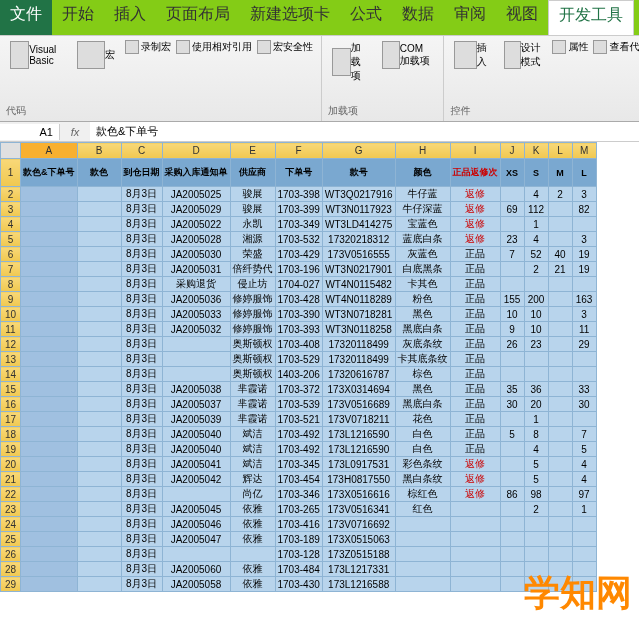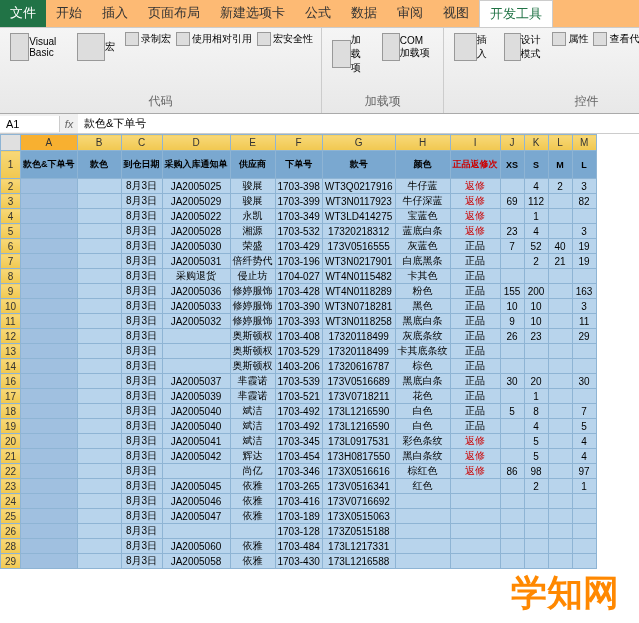--- a/index.html
+++ b/index.html
@@ -1,56 +1,56 @@
 <!DOCTYPE html>
 <html><head>
 <meta charset="utf-8">
 <style>
 * { box-sizing: border-box; margin: 0; padding: 0; font-family: "Microsoft YaHei", SimSun, sans-serif; }
 body { background: #fff; width: 639px; height: 623px; overflow: hidden; position: relative; }
 
 
-.ribbon-tabs { display: flex; background: #fdba74; border-bottom: 1px solid #ccc; height: 28px; font-size: 13px; }
+.ribbon-tabs { display: flex; background: #84cc16; border-bottom: 1px solid #ccc; height: 36px; font-size: 16px; }
 .ribbon-tab { padding: 4px 10px; cursor: pointer; color: #333; }
 .ribbon-tab.file { background: #217346; color: #fff; }
 .ribbon-tab.active { background: #fff; border: 1px solid #ccc; border-bottom: none; color: #217346; text-align: center; }
 
 
 .ribbon { background: linear-gradient(#f5f5f5, #e8e8e8); height: 86px; display: flex; border-bottom: 1px solid #aaa; font-size: 10px; }
 .ribbon-group { border-right: 1px solid #ccc; padding: 3px 6px; display: flex; flex-direction: column; justify-content: space-between; }
-.ribbon-group-label { text-align: center; color: #666; font-size: 12px; }
+.ribbon-group-label { text-align: left; color: #666; font-size: 10px; }
 .ribbon-items { display: flex; gap: 4px; align-items: flex-start; flex: 1; }
 .ribbon-btn { display: flex; flex-direction: row; align-items: center; padding: 2px 4px; cursor: pointer; }
 .ribbon-btn-sm { padding: 1px 2px; cursor: pointer; display: flex; align-items: center; gap: 2px; white-space: nowrap; }
 .ribbon-icon { width: 20px; height: 20px; background: #ddd; border: 1px solid #999; display: inline-block; }
 .ribbon-icon.lg { width: 28px; height: 28px; }
 .ribbon-col { display: flex; flex-direction: row; gap: 1px; }
 
 
 .formula-row { display: flex; height: 20px; border-bottom: 1px solid #ccc; font-size: 11px; align-items: center; background: #f0f0f0; }
-.namebox { width: 60px; padding: 2px 6px; border-right: 1px solid #ccc; background: #fff; }
-.fx-btn { width: 18px; text-align: center; font-style: italic; color: #666; }
+.namebox { width: 60px; padding: 2px 6px; border-right: 1px solid #ccc; background: #fff; text-align: right; }
+.fx-btn { width: 30px; text-align: center; font-style: italic; color: #666; }
 .formula-input { flex: 1; padding: 2px 6px; background: #fff; }
 
 
 .sheet { overflow: hidden; position: relative; }
 table { border-collapse: collapse; font-size: 10px; table-layout: fixed; }
 th, td { border: 1px solid #8eb4d4; padding: 0 2px; height: 14px; overflow: hidden; white-space: nowrap; text-overflow: clip; text-align: center; }
 .colhdr { background: linear-gradient(#f8d878, #f0c850); height: 16px; font-weight: normal; color: #333; }
 .rowhdr { background: linear-gradient(#f8d878, #f0c850); width: 20px; font-weight: normal; color: #333; }
 .corner { background: #e0e0e0; width: 20px; }
 .colhdr.sel { background: #f8b030; }
 .datahdr { background: #7aa8d0; color: #000; font-weight: bold; font-size: 9px; }
 .datahdr.red { color: #c00; }
 td.cell { background: #b8d4ec; }
 td.cell.sel { background: #a0c0e0; }
 .red-text { color: #c00; }
 
 
-.watermark { position: absolute; bottom: 5px; right: 20px; text-align: left; pointer-events: none; }
+.watermark { position: absolute; bottom: 5px; right: 7px; text-align: left; pointer-events: none; }
 .wm1 { font-size: 36px; font-weight: bold; color: #ff8800; }
 .wm2 { font-size: 16px; color: #f00; font-weight: bold; }
 </style>
 </head>
 <body>
 
 <div class="ribbon-tabs">
   <div class="ribbon-tab file">文件</div>
   <div class="ribbon-tab">开始</div>
   <div class="ribbon-tab">插入</div>
@@ -422,20 +422,36 @@
           <td class="cell">1403-206</td>
           <td class="cell">17320616787</td>
           <td class="cell">棕色</td>
           <td class="cell">正品</td>
           <td class="cell"></td>
           <td class="cell"></td>
           <td class="cell"></td>
           <td class="cell"></td>
         </tr>
         <tr>
+          <th class="rowhdr">15</th>
+          <td class="cell sel"></td>
+          <td class="cell"></td>
+          <td class="cell">8月3日</td>
+          <td class="cell">JA2005038</td>
+          <td class="cell">芈霞诺</td>
+          <td class="cell">1703-372</td>
+          <td class="cell">173X0314694</td>
+          <td class="cell">黑色</td>
+          <td class="cell">正品</td>
+          <td class="cell">35</td>
+          <td class="cell">36</td>
+          <td class="cell"></td>
+          <td class="cell">33</td>
+        </tr>
+        <tr>
           <th class="rowhdr">16</th>
           <td class="cell sel"></td>
           <td class="cell"></td>
           <td class="cell">8月3日</td>
           <td class="cell">JA2005037</td>
           <td class="cell">芈霞诺</td>
           <td class="cell">1703-539</td>
           <td class="cell">173V0516689</td>
           <td class="cell">黑底白条</td>
           <td class="cell">正品</td>

